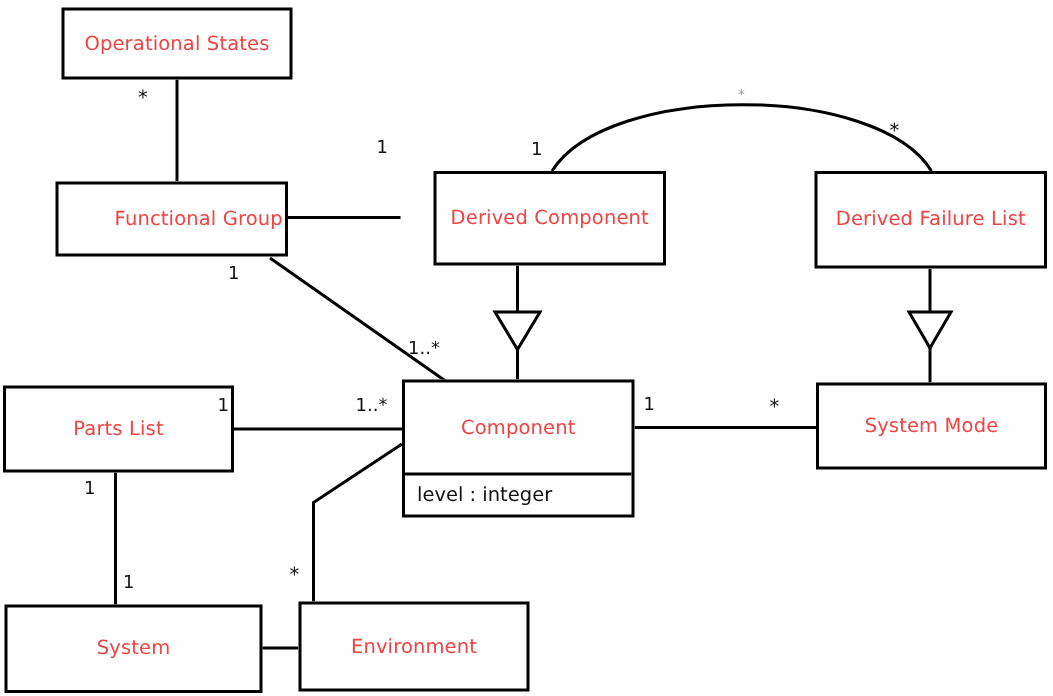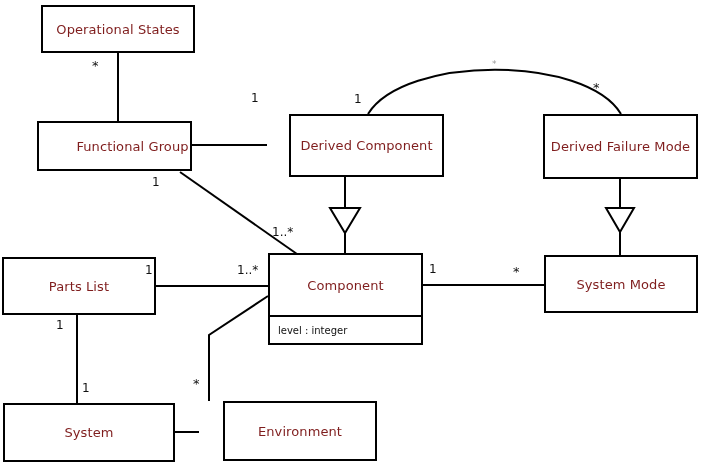--- a/index.html
+++ b/index.html
@@ -23,32 +23,32 @@
     display: flex;
     flex-direction: column;
     z-index: 5;
   }
   .uml-name-compartment {
     flex: 1 1 auto;
     display: flex;
     align-items: center;
     justify-content: center;
     font-size: 13px;
-    color: #7f1d1d;
+    color: #ef4444;
     letter-spacing: 0.1px;
     padding: 0 4px;
     white-space: nowrap;
   }
   .uml-attr-compartment {
     box-sizing: border-box;
     border-top: 2px solid #000000;
     display: flex;
     align-items: center;
     justify-content: flex-start;
-    font-size: 10px;
+    font-size: 13px;
     color: #111111;
     padding-left: 8px;
     height: 28px;
     white-space: nowrap;
   }
   .edge-layer {
     position: absolute;
     left: 0;
     top: 0;
     width: 702px;
@@ -111,41 +111,41 @@
 
   <div class="uml-class" style="left:37px; top:121px; width:155px; height:50px;padding-left:36px;">
     <div class="uml-name-compartment">Functional Group</div>
   </div>
 
   <div class="uml-class" style="left:267px; top:114px; width:155px; height:63px;margin-left:22px;">
     <div class="uml-name-compartment">Derived Component</div>
   </div>
 
   <div class="uml-class" style="left:543px; top:114px; width:155px; height:65px;">
-    <div class="uml-name-compartment">Derived Failure Mode</div>
+    <div class="uml-name-compartment">Derived Failure List</div>
   </div>
 
   <div class="uml-class" style="left:2px; top:257px; width:154px; height:58px;justify-content:flex-end;">
     <div class="uml-name-compartment">Parts List</div>
   </div>
 
   <div class="uml-class" style="left:268px; top:253px; width:155px; height:92px;text-align:center;">
     <div class="uml-name-compartment">Component</div>
     <div class="uml-attr-compartment">level : integer</div>
   </div>
 
   <div class="uml-class" style="left:544px; top:255px; width:154px; height:58px;">
     <div class="uml-name-compartment">System Mode</div>
   </div>
 
   <div class="uml-class" style="left:3px; top:403px; width:172px; height:59px;">
     <div class="uml-name-compartment">System</div>
   </div>
 
-  <div class="uml-class" style="left:199px; top:401px; width:154px; height:60px;margin-left:24px;">
+  <div class="uml-class" style="left:199px; top:401px; width:154px; height:60px;">
     <div class="uml-name-compartment">Environment</div>
   </div>
 
   <div class="mult-label star" style="left:92px; top:59px;">*</div>
 
   <div class="mult-label" style="left:251px; top:92px;">1</div>
 
   <div class="mult-label" style="left:152px; top:176px;">1</div>
 
   <div class="mult-label" style="left:272px; top:226px;">1..*</div>

